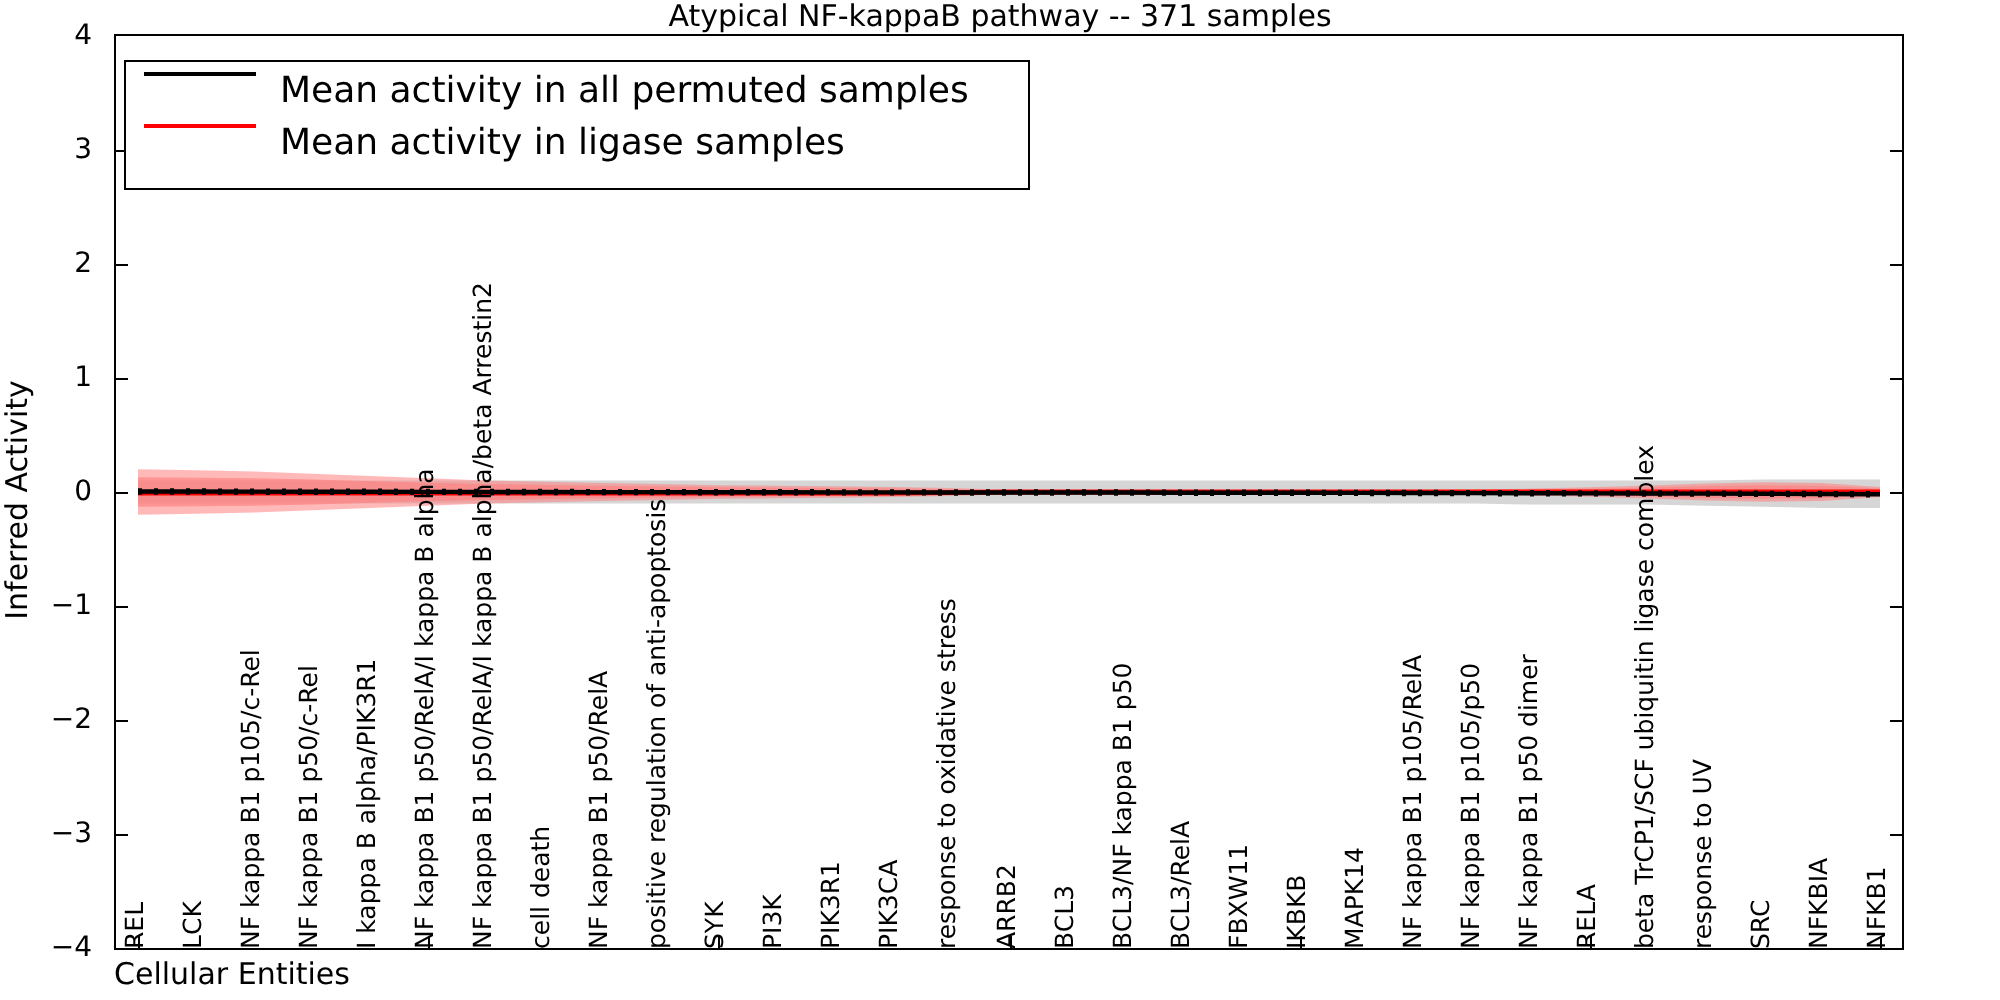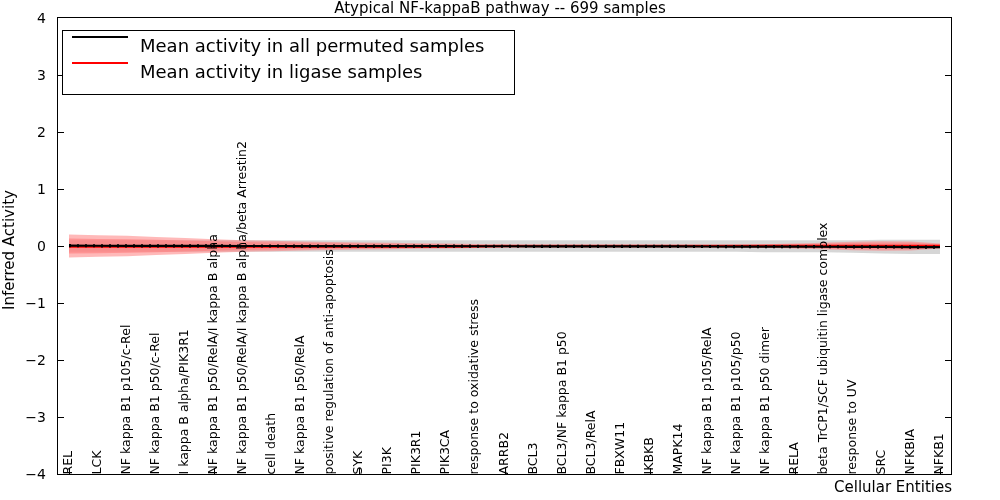--- a/index.html
+++ b/index.html
@@ -103,21 +103,21 @@
     color: #000;
     white-space: nowrap;
     transform-origin: left bottom;
     transform: rotate(-90deg);
   }
   #xlabel {
     position: absolute;
     left: 57px;
     width: 895px;
     top: 479px;
-    text-align: right;
+    text-align: left;
     font-size: 15px;
     line-height: 17px;
     color: #000;
     white-space: nowrap;
   }
   
   #legend {
     position: absolute;
     left: 62px;
     top: 30px;
@@ -143,21 +143,21 @@
     line-height: 20px;
     white-space: nowrap;
     color: #000;
   }
 </style>
 </head>
 <body>
 
 <div id="figure">
 
-  <div id="chart-title">Atypical NF-kappaB pathway -- 699 samples</div>
+  <div id="chart-title">Atypical NF-kappaB pathway -- 371 samples</div>
 
   <div id="ylabel-wrap">
     <div id="ylabel">Inferred Activity</div>
   </div>
 
   <div id="ytick-labels">
       <div class="ytick-label" style="top: 11px; left: 0px; width: 46px;">4</div>
       <div class="ytick-label" style="top: 68px; left: 0px; width: 46px;">3</div>
       <div class="ytick-label" style="top: 125px; left: 0px; width: 46px;">2</div>
       <div class="ytick-label" style="top: 182px; left: 0px; width: 46px;">1</div>

